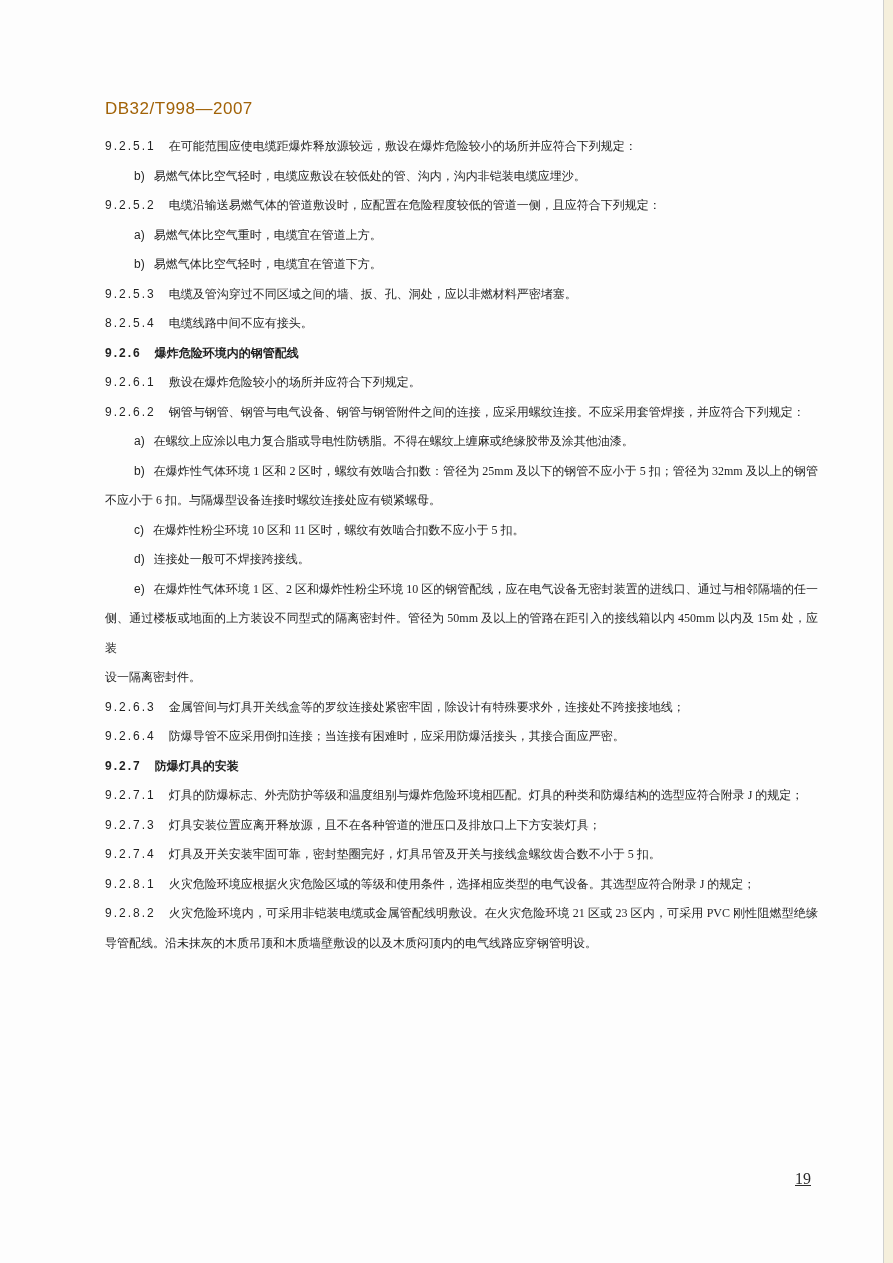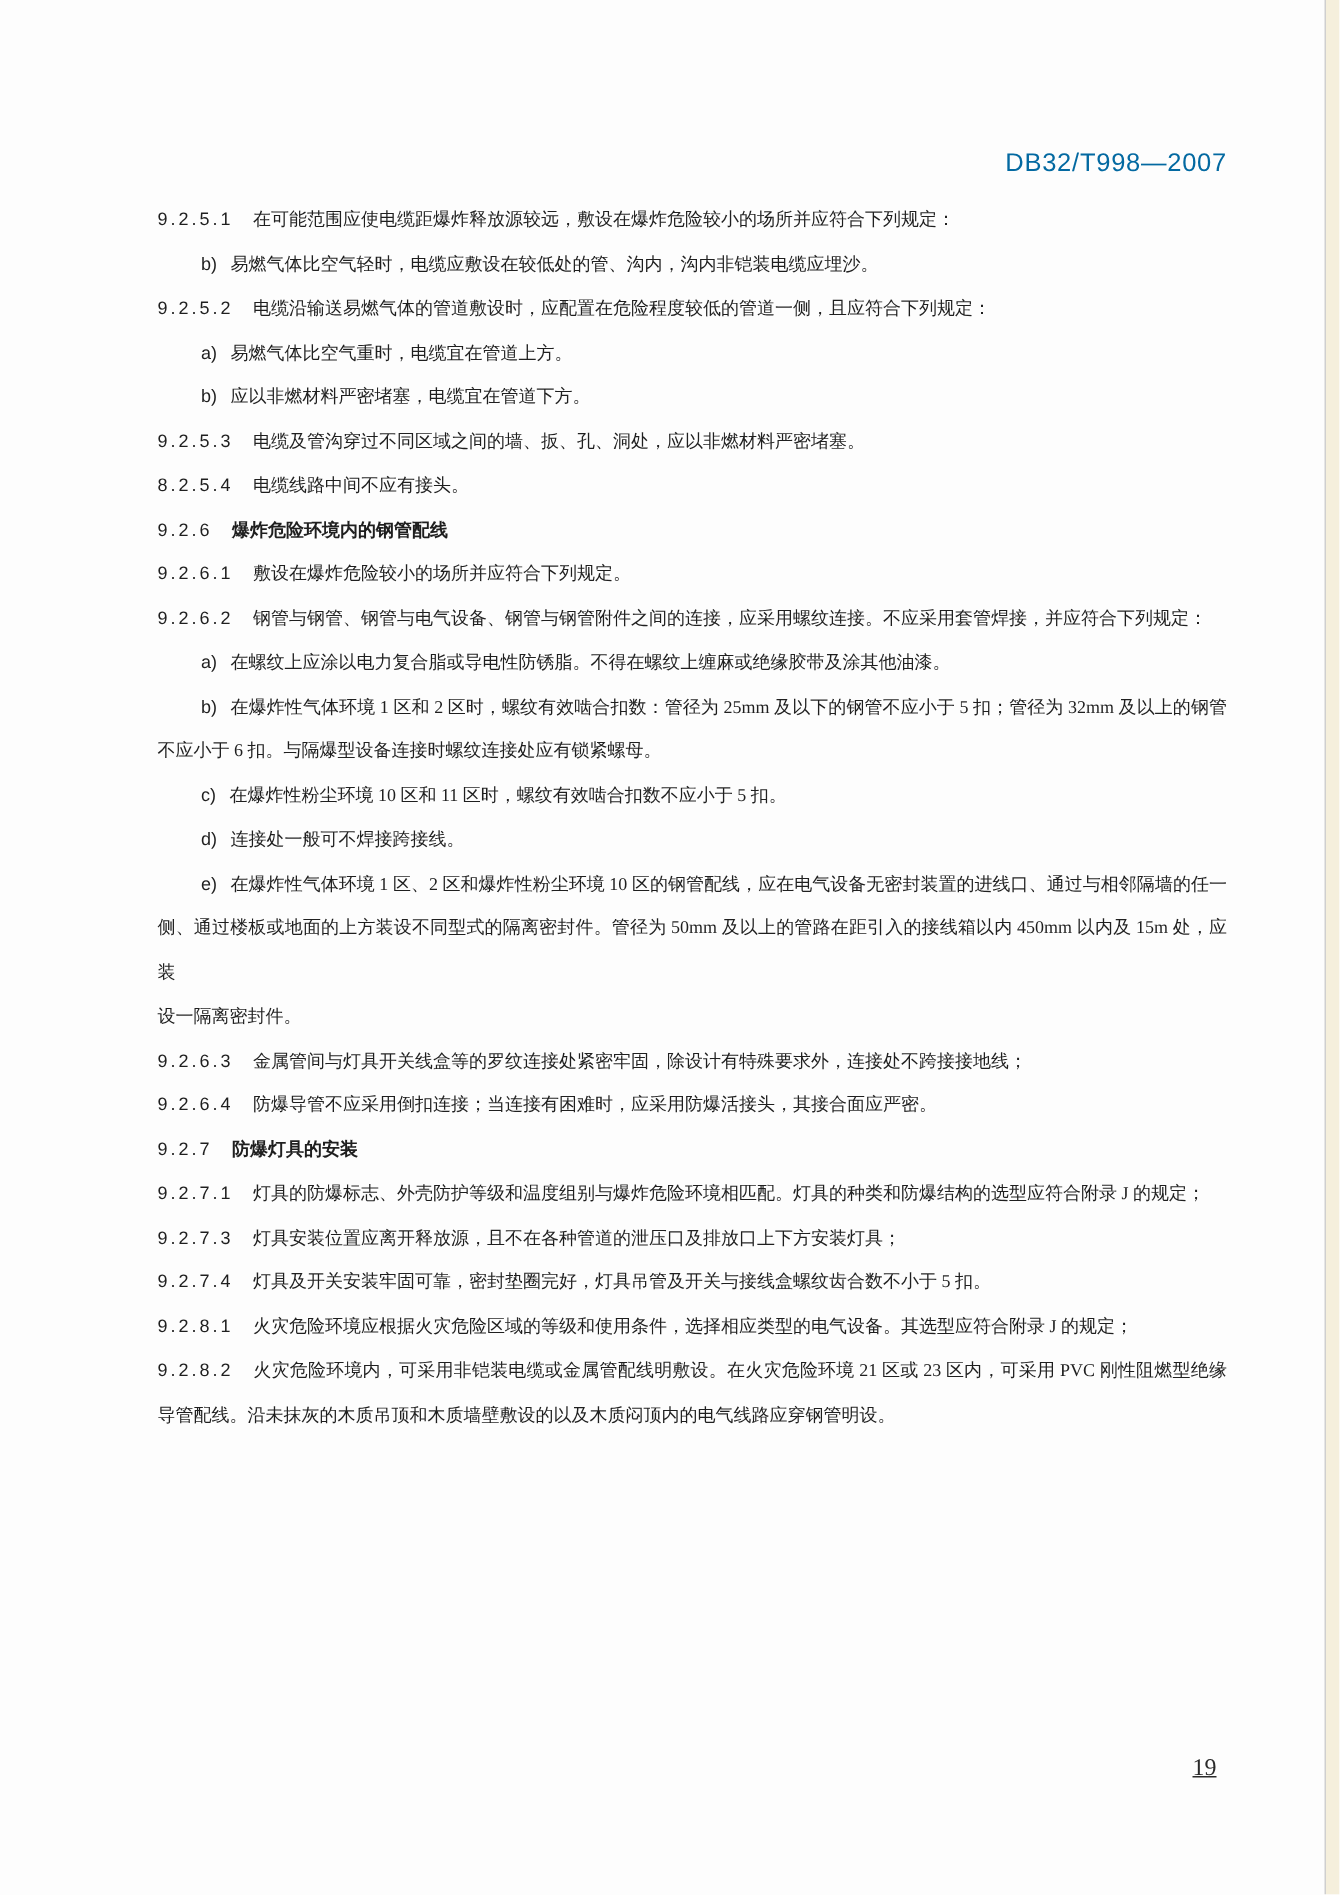--- a/index.html
+++ b/index.html
@@ -20,44 +20,44 @@
     position: absolute; right: 9px; top: 0; width: 1px; height: 100%;
     background: #cfcfcf;
   }
   .page {
     position: absolute;
     left: 105px;
     top: 99px;
     width: 713px;
   }
   .header {
-    text-align: right;
+    text-align: left;
     font-family: "Liberation Sans", "DejaVu Sans", sans-serif;
     font-size: 17px;
     letter-spacing: 0.5px;
-    color: #0369a1;
+    color: #a16207;
     line-height: 20px;
     margin: 0 0 13px 0;
   }
   .para {
     font-size: 12px;
     line-height: 29.5px;
     text-align: justify;
     margin: 0;
   }
   .para .num {
     font-family: "Liberation Sans", "DejaVu Sans", sans-serif;
     letter-spacing: 2px;
     margin-right: 13px;
     white-space: nowrap;
   }
   .para.subitem { text-indent: 29px; }
   .para.subitem .num { letter-spacing: 0; margin-right: 9px; }
   .para.heading { font-weight: bold; }
-  .para.heading .num { font-weight: normal; }
+  .para.heading .num { font-weight: bold; }
   .page-number {
     position: absolute;
     right: 82px;
     top: 1170px;
     font-size: 16px;
     font-family: "Liberation Serif", "DejaVu Serif", serif;
     color: #2a2a2a;
     text-decoration: underline;
   }
 </style>
@@ -67,21 +67,21 @@
 <div class="scan-line"></div>
 <div class="scan-strip"></div>
 
 <div class="page">
   <div class="header">DB32/T998—2007</div>
   <div>
       <div class="para clause"><span class="num">9.2.5.1</span><span class="txt">在可能范围应使电缆距爆炸释放源较远，敷设在爆炸危险较小的场所并应符合下列规定：</span></div>
       <div class="para subitem"><span class="num">b)</span><span class="txt">易燃气体比空气轻时，电缆应敷设在较低处的管、沟内，沟内非铠装电缆应埋沙。</span></div>
       <div class="para clause"><span class="num">9.2.5.2</span><span class="txt">电缆沿输送易燃气体的管道敷设时，应配置在危险程度较低的管道一侧，且应符合下列规定：</span></div>
       <div class="para subitem"><span class="num">a)</span><span class="txt">易燃气体比空气重时，电缆宜在管道上方。</span></div>
-      <div class="para subitem"><span class="num">b)</span><span class="txt">应以非燃材料严密堵塞，电缆宜在管道下方。</span></div>
+      <div class="para subitem"><span class="num">b)</span><span class="txt">易燃气体比空气轻时，电缆宜在管道下方。</span></div>
       <div class="para clause"><span class="num">9.2.5.3</span><span class="txt">电缆及管沟穿过不同区域之间的墙、扳、孔、洞处，应以非燃材料严密堵塞。</span></div>
       <div class="para clause"><span class="num">8.2.5.4</span><span class="txt">电缆线路中间不应有接头。</span></div>
       <div class="para heading"><span class="num">9.2.6</span><span class="txt">爆炸危险环境内的钢管配线</span></div>
       <div class="para clause"><span class="num">9.2.6.1</span><span class="txt">敷设在爆炸危险较小的场所并应符合下列规定。</span></div>
       <div class="para clause"><span class="num">9.2.6.2</span><span class="txt">钢管与钢管、钢管与电气设备、钢管与钢管附件之间的连接，应采用螺纹连接。不应采用套管焊接，并应符合下列规定：</span></div>
       <div class="para subitem"><span class="num">a)</span><span class="txt">在螺纹上应涂以电力复合脂或导电性防锈脂。不得在螺纹上缠麻或绝缘胶带及涂其他油漆。</span></div>
       <div class="para subitem"><span class="num">b)</span><span class="txt">在爆炸性气体环境 1 区和 2 区时，螺纹有效啮合扣数：管径为 25mm 及以下的钢管不应小于 5 扣；管径为 32mm 及以上的钢管不应小于 6 扣。与隔爆型设备连接时螺纹连接处应有锁紧螺母。</span></div>
       <div class="para subitem"><span class="num">c)</span><span class="txt">在爆炸性粉尘环境 10 区和 11 区时，螺纹有效啮合扣数不应小于 5 扣。</span></div>
       <div class="para subitem"><span class="num">d)</span><span class="txt">连接处一般可不焊接跨接线。</span></div>
       <div class="para subitem"><span class="num">e)</span><span class="txt">在爆炸性气体环境 1 区、2 区和爆炸性粉尘环境 10 区的钢管配线，应在电气设备无密封装置的进线口、通过与相邻隔墙的任一侧、通过楼板或地面的上方装设不同型式的隔离密封件。管径为 50mm 及以上的管路在距引入的接线箱以内 450mm 以内及 15m 处，应装</span></div>

